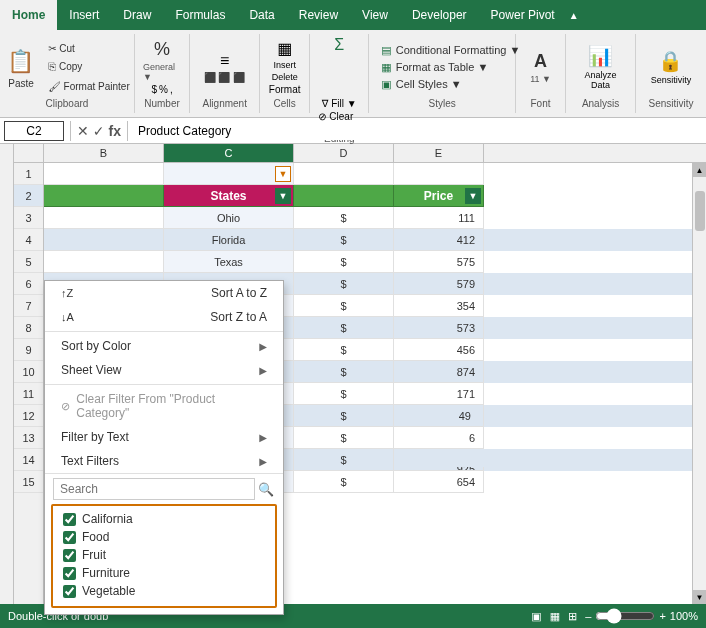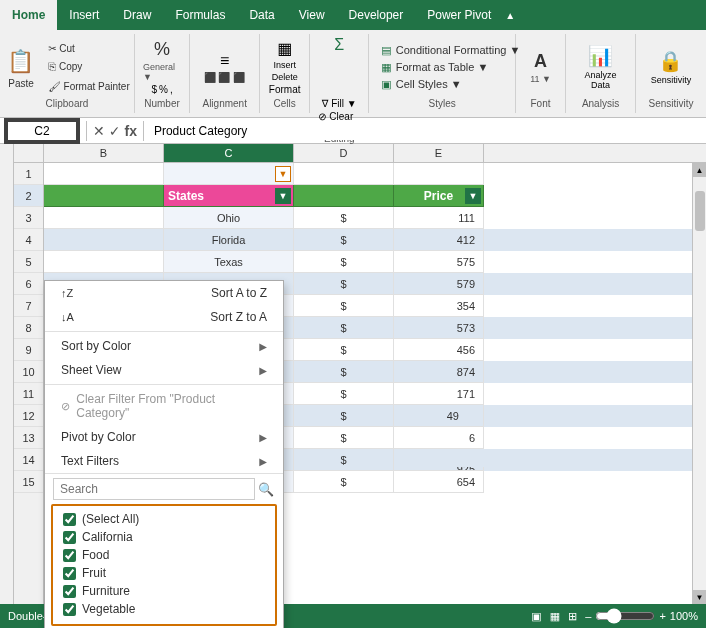--- a/index.html
+++ b/index.html
@@ -78,22 +78,22 @@
     .formula-bar {
       display: flex;
       align-items: center;
       background: white;
       border-bottom: 1px solid #c0c0c0;
       height: 26px;
       padding: 0 4px;
       gap: 4px;
     }
     .cell-ref {
-      width: 76px;
-      border: 4px solid #404040;
+      width: 60px;
+      border: 1px solid #404040;
       font-size: 12px;
       padding: 2px 4px;
       text-align: center;
     }
     .formula-divider { width: 1px; height: 20px; background: #c0c0c0; margin: 0 2px; }
     .formula-icons { display: flex; gap: 4px; color: #555; font-size: 14px; cursor: pointer; }
     .formula-input { flex: 1; font-size: 12px; padding: 2px 4px; border: none; outline: none; }
 
     
     .main-area { display: flex; height: calc(628px - 30px - 88px - 26px - 24px); }
@@ -271,20 +271,21 @@
 </head>
 <body>
 
 <div class="ribbon">
   <div style="display:flex; background:#217346; height:30px; align-items:stretch;">
     <div class="ribbon-tab active">Home</div>
     <div class="ribbon-tab">Insert</div>
     <div class="ribbon-tab">Draw</div>
     <div class="ribbon-tab">Formulas</div>
     <div class="ribbon-tab">Data</div>
+    <div class="ribbon-tab">Review</div>
     <div class="ribbon-tab">View</div>
     <div class="ribbon-tab">Developer</div>
     <div class="ribbon-tab">Power Pivot</div>
     <div style="width:14px; background:#217346; cursor:pointer; display:flex; align-items:center; justify-content:center; color:white; font-size:10px;">▲</div>
   </div>
 
   <div class="ribbon-content">
 
     <div class="ribbon-group">
       <div class="ribbon-group-buttons" style="flex-direction:row; align-items:center;">
@@ -441,21 +442,21 @@
           <div class="cell cell-b"></div>
           <div class="cell cell-c" style="position:relative;">
             <button class="filter-dropdown-btn filter-dropdown-btn-orange" style="position:absolute; right:2px; top:3px; width:16px; height:16px;">▼</button>
           </div>
           <div class="cell cell-d"></div>
           <div class="cell cell-e"></div>
         </div>
 
         <div class="grid-row cell-header-row">
           <div class="cell cell-b" style="background:#4ea847; border-color:#3a8035;"></div>
-          <div class="cell cell-c" style="background:#ec4899; color:white; font-weight:600; justify-content:flex-start; font-size:12px; position:relative; border-color:#3a8035;">
+          <div class="cell cell-c" style="background:#be185d; color:white; font-weight:600; justify-content:center; font-size:12px; position:relative; border-color:#3a8035;">
             <span>States</span>
             <button class="filter-dropdown-btn" style="position:absolute; right:2px; top:3px; width:16px; height:16px; background:#217346; border:none; color:white; cursor:pointer; font-size:9px;">▼</button>
           </div>
           <div class="cell cell-d" style="background:#4ea847; border-color:#3a8035;"></div>
           <div class="cell cell-e" style="background:#4ea847; color:white; font-weight:600; justify-content:center; font-size:12px; position:relative; border-color:#3a8035;">
             <span>Price</span>
             <button class="filter-dropdown-btn" style="position:absolute; right:2px; top:3px; width:16px; height:16px; background:#217346; border:none; color:white; cursor:pointer; font-size:9px;">▼</button>
           </div>
         </div>
 
@@ -510,21 +511,21 @@
         <div class="grid-row">
           <div class="cell cell-b"></div>
           <div class="cell cell-c" style="justify-content:center;">Arizona</div>
           <div class="cell cell-d" style="justify-content:center;">$</div>
           <div class="cell cell-e" style="justify-content:flex-end; padding-right:8px;">171</div>
         </div>
         <div class="grid-row" style="background:#dce6f1;">
           <div class="cell cell-b cell-alt"></div>
           <div class="cell cell-c cell-alt" style="justify-content:center;">Texas</div>
           <div class="cell cell-d cell-alt" style="justify-content:center;">$</div>
-          <div class="cell cell-e cell-alt" style="justify-content:flex-end; padding-right:24px;">49</div>
+          <div class="cell cell-e cell-alt" style="justify-content:flex-end; padding-right:12px;">49</div>
         </div>
         <div class="grid-row">
           <div class="cell cell-b"></div>
           <div class="cell cell-c" style="justify-content:center;">Arizona</div>
           <div class="cell cell-d" style="justify-content:center;">$</div>
           <div class="cell cell-e" style="justify-content:flex-end; padding-right:8px;">6</div>
         </div>
         <div class="grid-row" style="background:#dce6f1;">
           <div class="cell cell-b cell-alt"></div>
           <div class="cell cell-c cell-alt" style="justify-content:center;">Ohio</div>
@@ -564,36 +565,32 @@
     <div class="dropdown-item">
       <span>Sheet View</span>
       <span class="dropdown-arrow-right">▶</span>
     </div>
     <div class="dropdown-divider"></div>
     <div class="dropdown-item disabled">
       <span style="margin-right:6px; font-size:11px;">⊘</span>
       <span>Clear Filter From "Product Category"</span>
     </div>
     <div class="dropdown-item">
-      <span>Pivot by Color</span>
+      <span>Filter by Text</span>
       <span class="dropdown-arrow-right">▶</span>
     </div>
     <div class="dropdown-item">
       <span>Text Filters</span>
       <span class="dropdown-arrow-right">▶</span>
     </div>
     <div class="search-box-wrap">
       <input class="search-box" type="text" placeholder="Search" style="">
       <span class="search-icon-inline">🔍</span>
     </div>
     <div class="checklist-wrap">
-      <div class="check-item">
-        <input type="checkbox" checked="" style="">
-        <span>(Select All)</span>
-      </div>
       <div class="check-item">
         <input type="checkbox" checked="" style="">
         <span>California</span>
       </div>
       <div class="check-item">
         <input type="checkbox" checked="" style="">
         <span>Food</span>
       </div>
       <div class="check-item">
         <input type="checkbox" checked="" style="">

